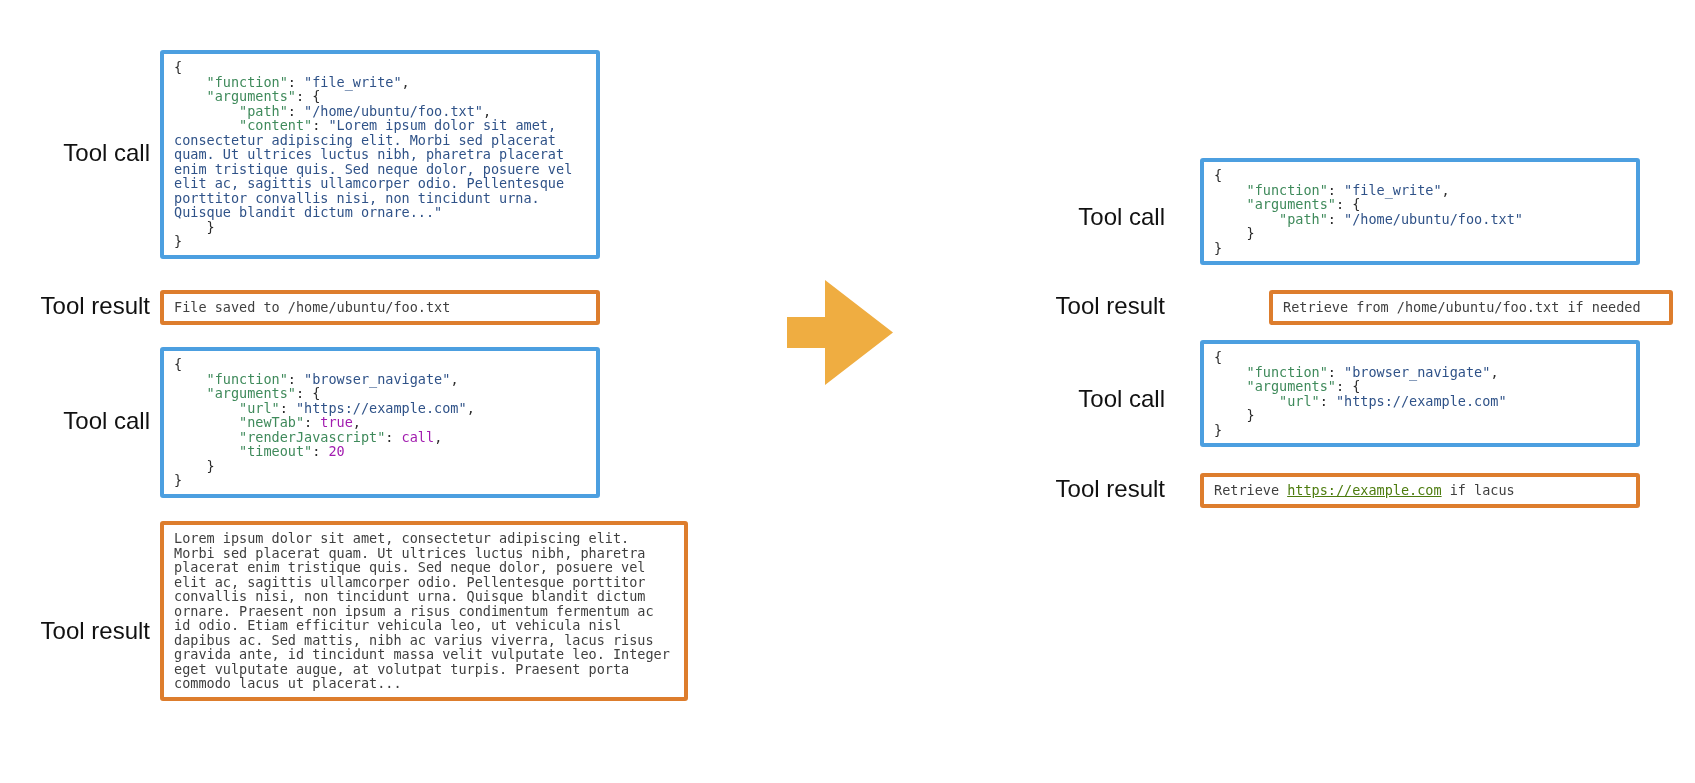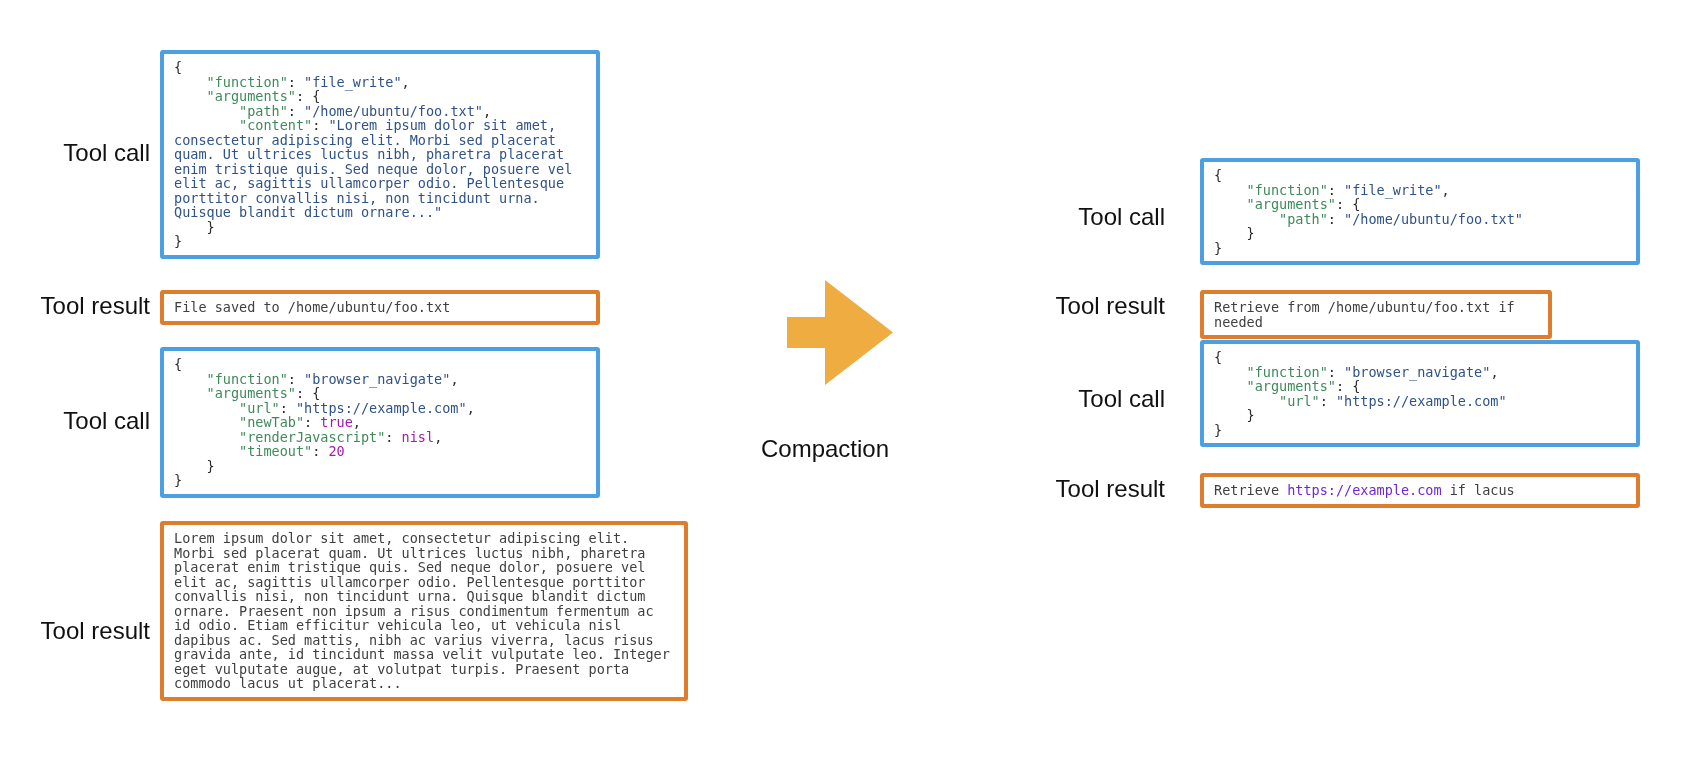--- a/index.html
+++ b/index.html
@@ -18,21 +18,21 @@
     font-size:13.5px;line-height:14.5px;color:#2b2b2b;
   }
   .code-line{white-space:pre-wrap;word-break:break-word;}
   .blue{border:4px solid #4c9fe0;}
   .orange{border:4px solid #dd7d2d;}
   .tok-pl{color:#2b2b2b;}
   .tok-k{color:#3f8a5b;}
   .tok-s{color:#2f5288;}
   .tok-b{color:#a21caf;}
   .tok-r{color:#3f3f3f;}
-  .tok-ru{color:#6d28d9;}
+  .tok-ru{color:#4d7c0f;text-decoration:underline;}
   .arrow-wrap{position:absolute;left:787px;top:280px;width:106px;height:105px;}
   .compaction-lbl{
     position:absolute;left:710px;top:435px;width:230px;
     font-size:24px;color:#111111;text-align:center;
   }
 </style>
 </head>
 <body>
 
 <div class="canvas">
@@ -61,35 +61,34 @@
     </div>
   <div class="box orange" style="left:160px;top:290px;width:440px;">
       <div class="code-line"><span class="tok-r">File saved to /home/ubuntu/foo.txt</span></div>
     </div>
   <div class="box blue" style="left:160px;top:347px;width:440px;">
       <div class="code-line"><span class="tok-pl">{</span></div>
       <div class="code-line"><span class="tok-pl">    </span><span class="tok-k">"function"</span><span class="tok-pl">: </span><span class="tok-s">"browser_navigate"</span><span class="tok-pl">,</span></div>
       <div class="code-line"><span class="tok-pl">    </span><span class="tok-k">"arguments"</span><span class="tok-pl">: {</span></div>
       <div class="code-line"><span class="tok-pl">        </span><span class="tok-k">"url"</span><span class="tok-pl">: </span><span class="tok-s">"https://example.com"</span><span class="tok-pl">,</span></div>
       <div class="code-line"><span class="tok-pl">        </span><span class="tok-k">"newTab"</span><span class="tok-pl">: </span><span class="tok-b">true</span><span class="tok-pl">,</span></div>
-      <div class="code-line"><span class="tok-pl">        </span><span class="tok-k">"renderJavascript"</span><span class="tok-pl">: </span><span class="tok-b">nisl</span><span class="tok-pl">,</span></div>
+      <div class="code-line"><span class="tok-pl">        </span><span class="tok-k">"renderJavascript"</span><span class="tok-pl">: </span><span class="tok-b">call</span><span class="tok-pl">,</span></div>
       <div class="code-line"><span class="tok-pl">        </span><span class="tok-k">"timeout"</span><span class="tok-pl">: </span><span class="tok-b">20</span></div>
       <div class="code-line"><span class="tok-pl">    }</span></div>
       <div class="code-line"><span class="tok-pl">}</span></div>
     </div>
   <div class="box orange" style="left:160px;top:521px;width:528px;">
       <div class="code-line"><span class="tok-r">Lorem ipsum dolor sit amet, consectetur adipiscing elit. Morbi sed placerat quam. Ut ultrices luctus nibh, pharetra placerat enim tristique quis. Sed neque dolor, posuere vel elit ac, sagittis ullamcorper odio. Pellentesque porttitor convallis nisi, non tincidunt urna. Quisque blandit dictum ornare. Praesent non ipsum a risus condimentum fermentum ac id odio. Etiam efficitur vehicula leo, ut vehicula nisl dapibus ac. Sed mattis, nibh ac varius viverra, lacus risus gravida ante, id tincidunt massa velit vulputate leo. Integer eget vulputate augue, at volutpat turpis. Praesent porta commodo lacus ut placerat...</span></div>
     </div>
 
   <div class="arrow-wrap">
     <svg width="106" height="105" viewBox="0 0 106 105" xmlns="http://www.w3.org/2000/svg">
       <path d="M0,37 L38,37 L38,0 L106,52.5 L38,105 L38,68 L0,68 Z" fill="#efad41"></path>
     </svg>
   </div>
-  <div class="compaction-lbl">Compaction</div>
 
   <div class="lbl" style="left:1015px;top:158px;width:150px;height:118px;">
     <span>Tool call</span>
   </div>
   <div class="lbl" style="left:1015px;top:288px;width:150px;height:36px;">
     <span>Tool result</span>
   </div>
   <div class="lbl" style="left:1015px;top:340px;width:150px;height:118px;">
     <span>Tool call</span>
   </div>
@@ -98,21 +97,21 @@
   </div>
 
   <div class="box blue" style="left:1200px;top:158px;width:440px;">
       <div class="code-line"><span class="tok-pl">{</span></div>
       <div class="code-line"><span class="tok-pl">    </span><span class="tok-k">"function"</span><span class="tok-pl">: </span><span class="tok-s">"file_write"</span><span class="tok-pl">,</span></div>
       <div class="code-line"><span class="tok-pl">    </span><span class="tok-k">"arguments"</span><span class="tok-pl">: {</span></div>
       <div class="code-line"><span class="tok-pl">        </span><span class="tok-k">"path"</span><span class="tok-pl">: </span><span class="tok-s">"/home/ubuntu/foo.txt"</span></div>
       <div class="code-line"><span class="tok-pl">    }</span></div>
       <div class="code-line"><span class="tok-pl">}</span></div>
     </div>
-  <div class="box orange" style="left:1200px;top:290px;width:352px;">
+  <div class="box orange" style="left:1269px;top:290px;width:404px;">
       <div class="code-line"><span class="tok-r">Retrieve from /home/ubuntu/foo.txt if needed</span></div>
     </div>
   <div class="box blue" style="left:1200px;top:340px;width:440px;">
       <div class="code-line"><span class="tok-pl">{</span></div>
       <div class="code-line"><span class="tok-pl">    </span><span class="tok-k">"function"</span><span class="tok-pl">: </span><span class="tok-s">"browser_navigate"</span><span class="tok-pl">,</span></div>
       <div class="code-line"><span class="tok-pl">    </span><span class="tok-k">"arguments"</span><span class="tok-pl">: {</span></div>
       <div class="code-line"><span class="tok-pl">        </span><span class="tok-k">"url"</span><span class="tok-pl">: </span><span class="tok-s">"https://example.com"</span></div>
       <div class="code-line"><span class="tok-pl">    }</span></div>
       <div class="code-line"><span class="tok-pl">}</span></div>
     </div>

